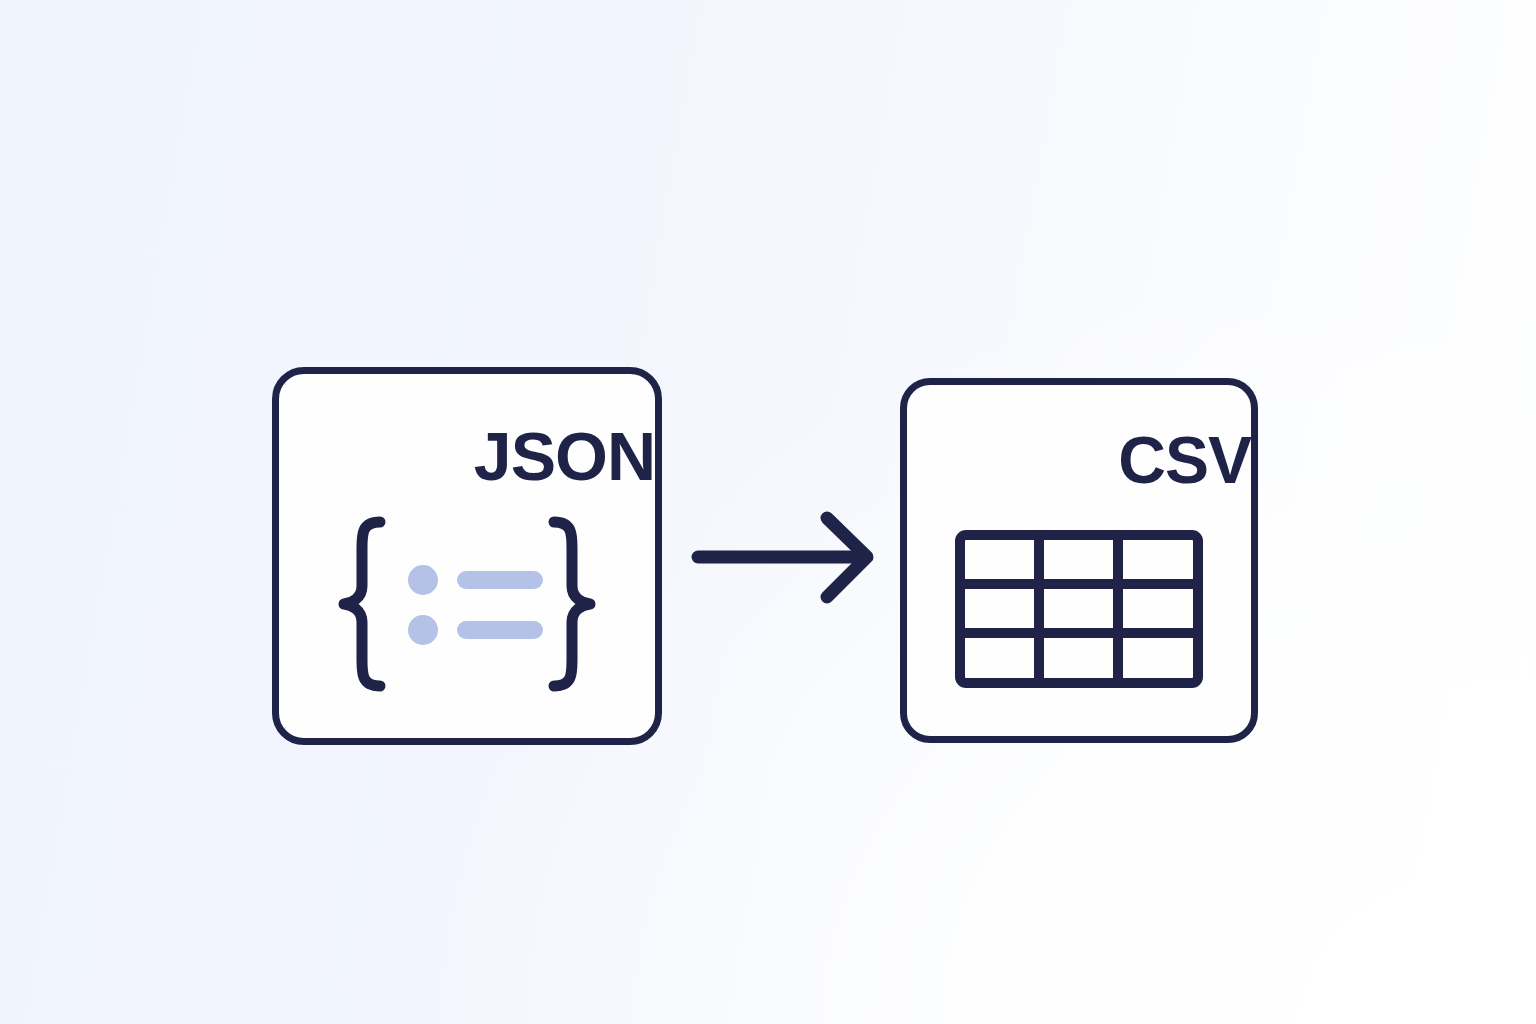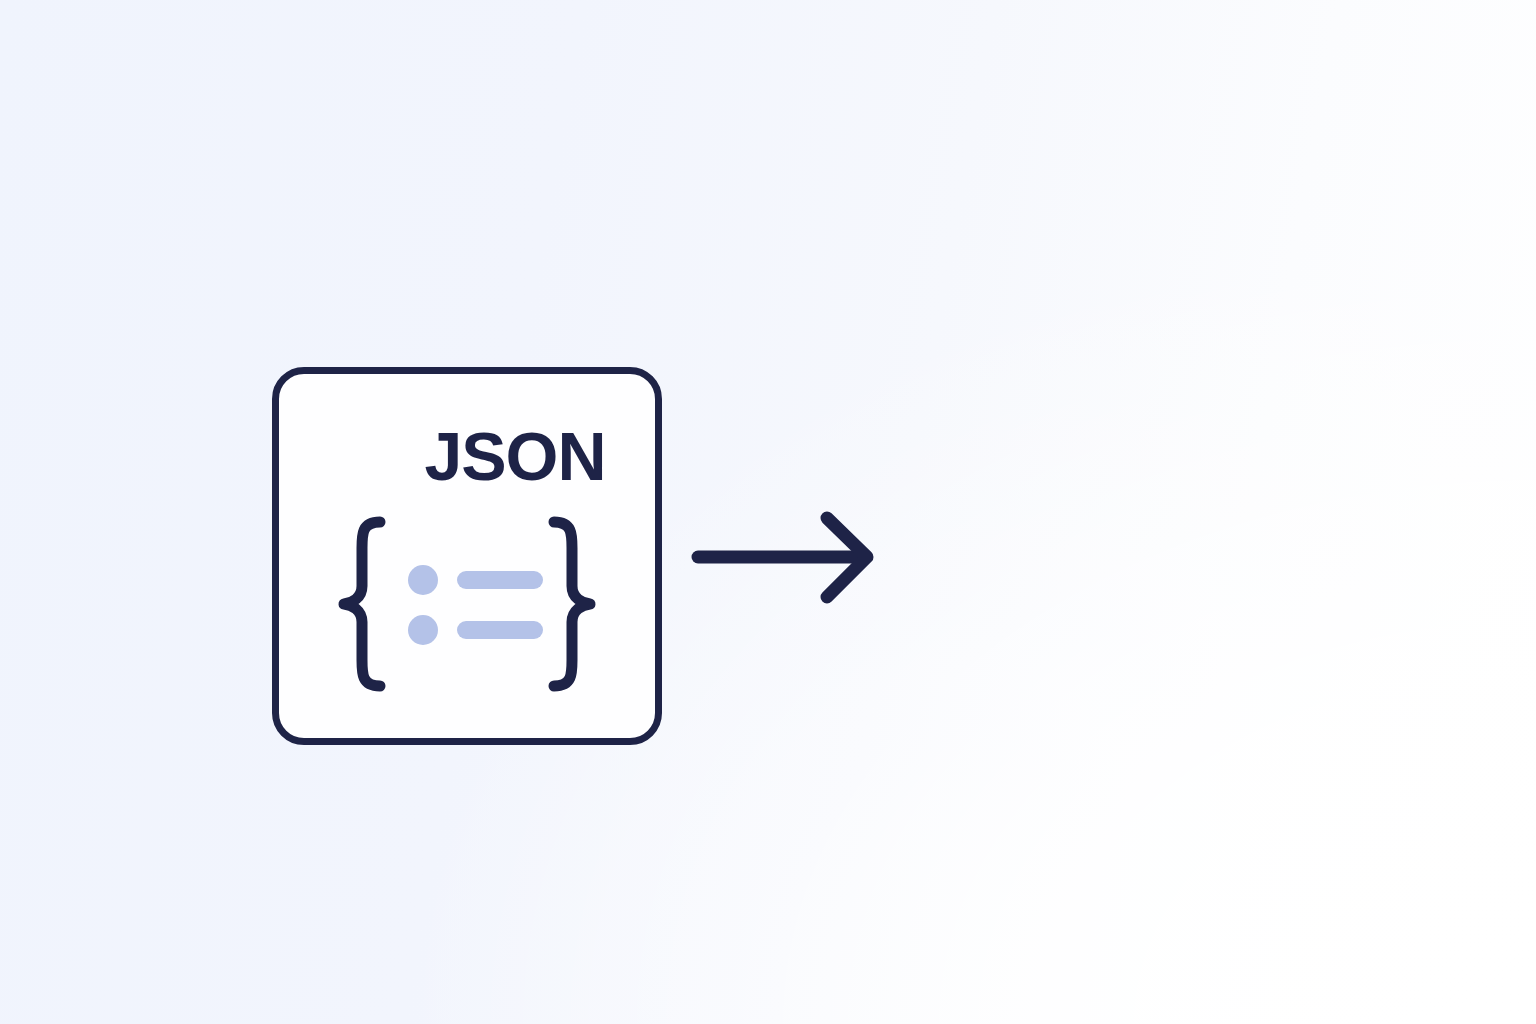--- a/index.html
+++ b/index.html
@@ -48,27 +48,26 @@
     height: 365px;
     border-width: 7px;
     border-color: #1e2347;
     border-radius: 30px;
   }
 
   
   .format-label {
     position: absolute;
     width: 100%;
-    text-align: center;
+    text-align: right;
     color: #1e2347;
     font-weight: 700;
     letter-spacing: -1px;
     line-height: 1;
     user-select: none;
-    margin-left: 48px;
   }
   #json-card .format-label {
     top: 48px;
     font-size: 68px;
   }
   #csv-card .format-label {
     top: 42px;
     font-size: 66px;
   }
 
@@ -126,14 +125,30 @@
 
   <div id="arrow">
     <svg width="190" height="105" viewBox="0 0 190 105" aria-hidden="true">
       <g fill="none" stroke="#1e2347" stroke-width="13" stroke-linecap="round" stroke-linejoin="round">
         <line x1="8" y1="52" x2="172" y2="52"></line>
         <polyline points="137,13 177,52 137,92"></polyline>
       </g>
     </svg>
   </div>
 
+  <div id="csv-card" class="card">
+
+    <div class="format-label">CSV</div>
+
+    <div id="csv-glyph" class="glyph">
+      <svg width="248" height="158" viewBox="0 0 248 158" aria-hidden="true">
+        <g fill="none" stroke="#1e2347" stroke-width="10" stroke-linecap="round" stroke-linejoin="round">
+          <rect x="5" y="5" width="238" height="148" rx="6"></rect>
+          <line x1="5" y1="54" x2="243" y2="54"></line>
+          <line x1="5" y1="103" x2="243" y2="103"></line>
+          <line x1="84" y1="5" x2="84" y2="153"></line>
+          <line x1="163" y1="5" x2="163" y2="153"></line>
+        </g>
+      </svg>
+    </div>
+  </div>
 
 </div>
 
 </body></html>

